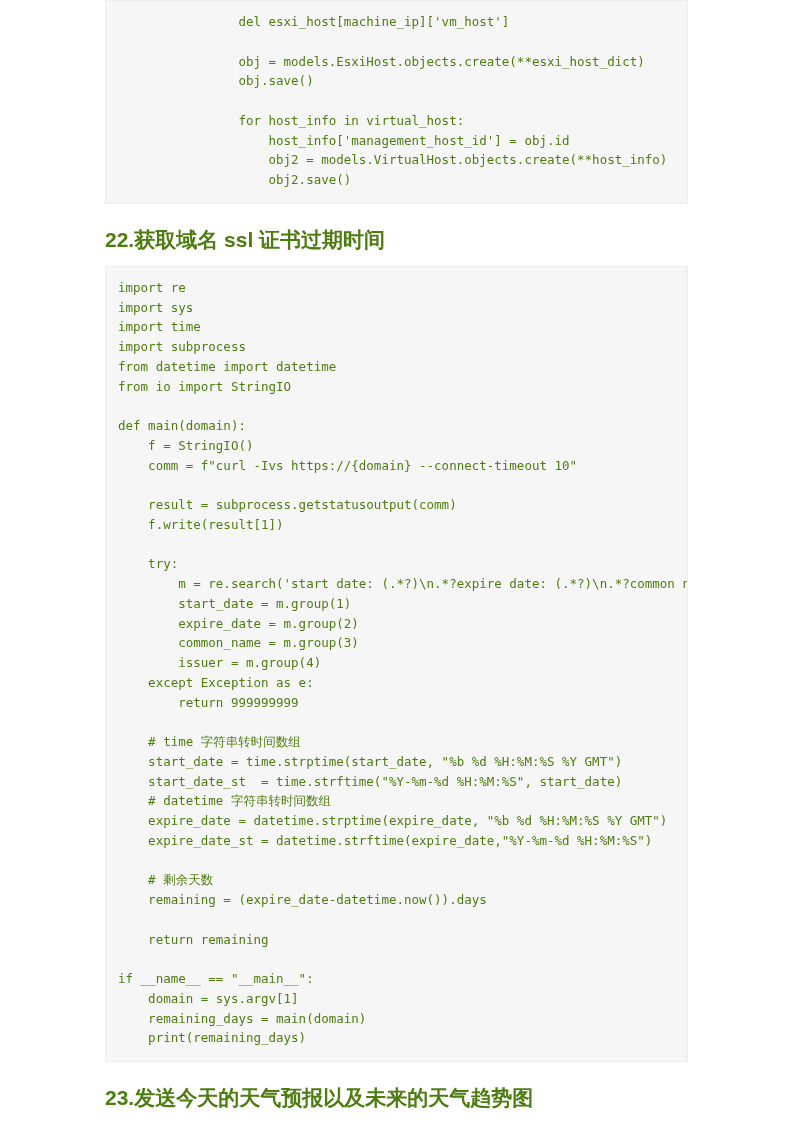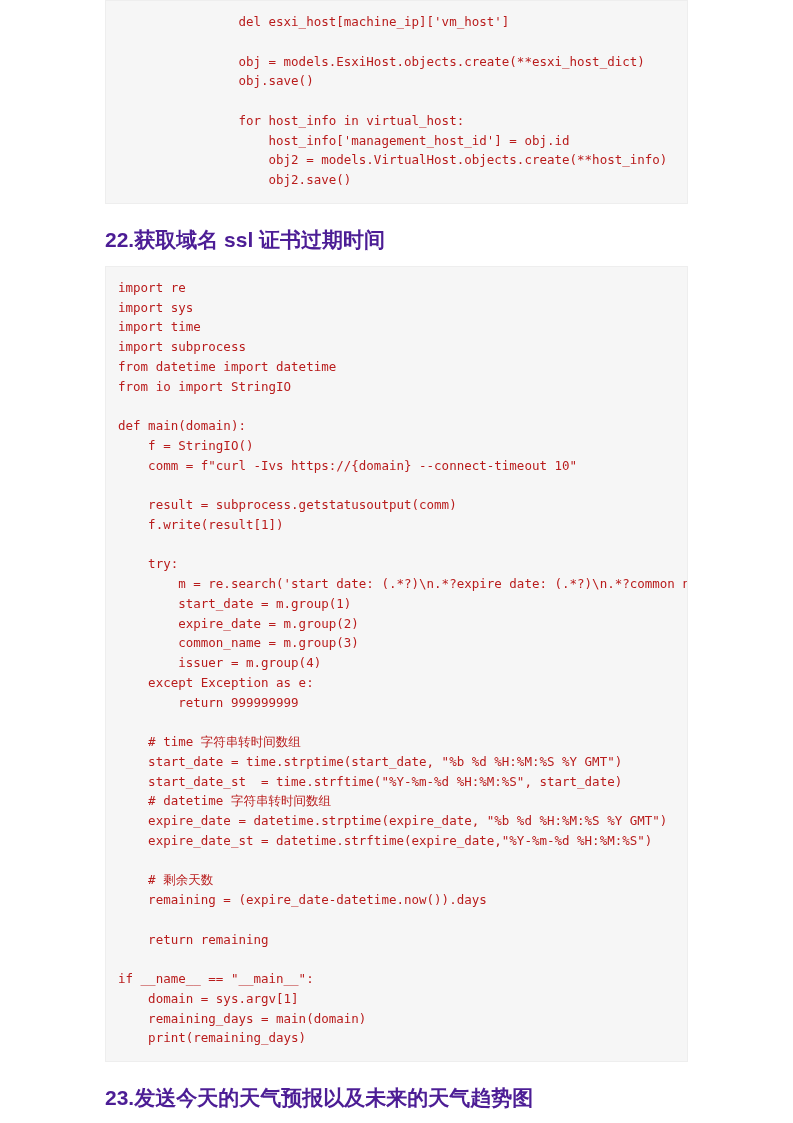--- a/index.html
+++ b/index.html
@@ -16,30 +16,30 @@
   }
   pre {
     background: #f6f6f6;
     border: 1px solid #eee;
     border-radius: 0;
     padding: 12px;
     margin: 0 0 18px 0;
     font-family: "SFMono-Regular", Consolas, "Liberation Mono", Menlo, Courier, monospace;
     font-size: 12.5px;
     line-height: 1.5;
-    color: #b91c1c;
+    color: #4d7c0f;
     overflow: hidden;
     white-space: pre-wrap;
   }
   pre code { white-space: pre; }
   h2 {
     font-size: 21px;
     font-weight: 700;
     margin: 22px 0 12px 0;
-    color: #4c1d95;
+    color: #4d7c0f;
   }
   p.desc {
     font-size: 14px;
     color: #333;
     margin: 0 0 16px 0;
   }
 </style>
 </head>
 <body>
 

